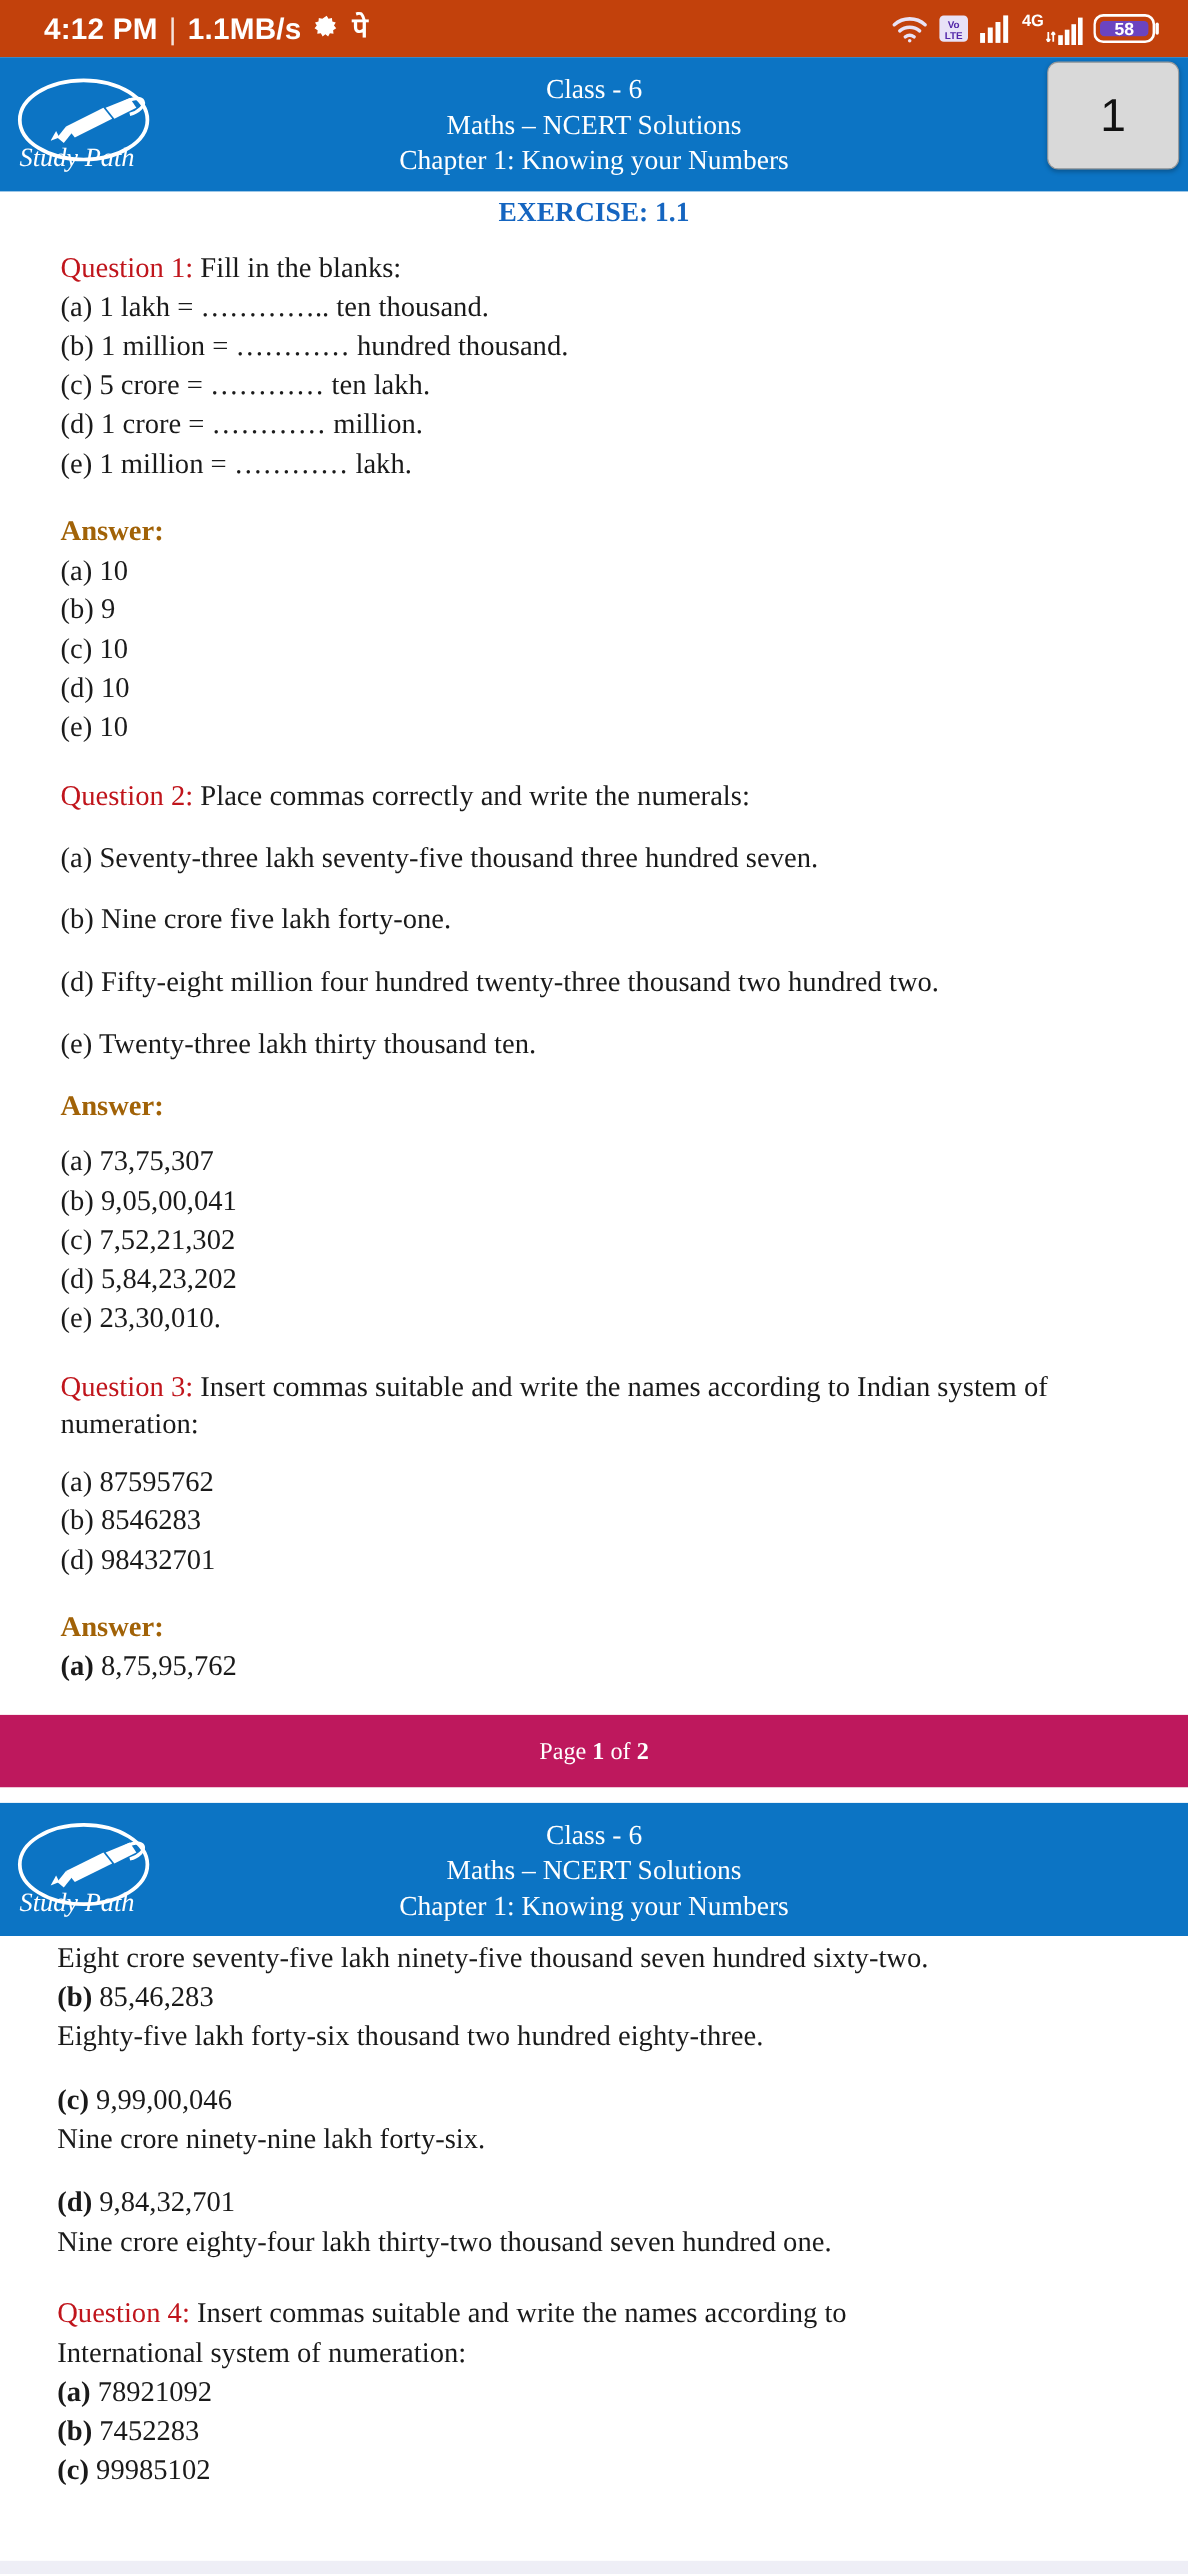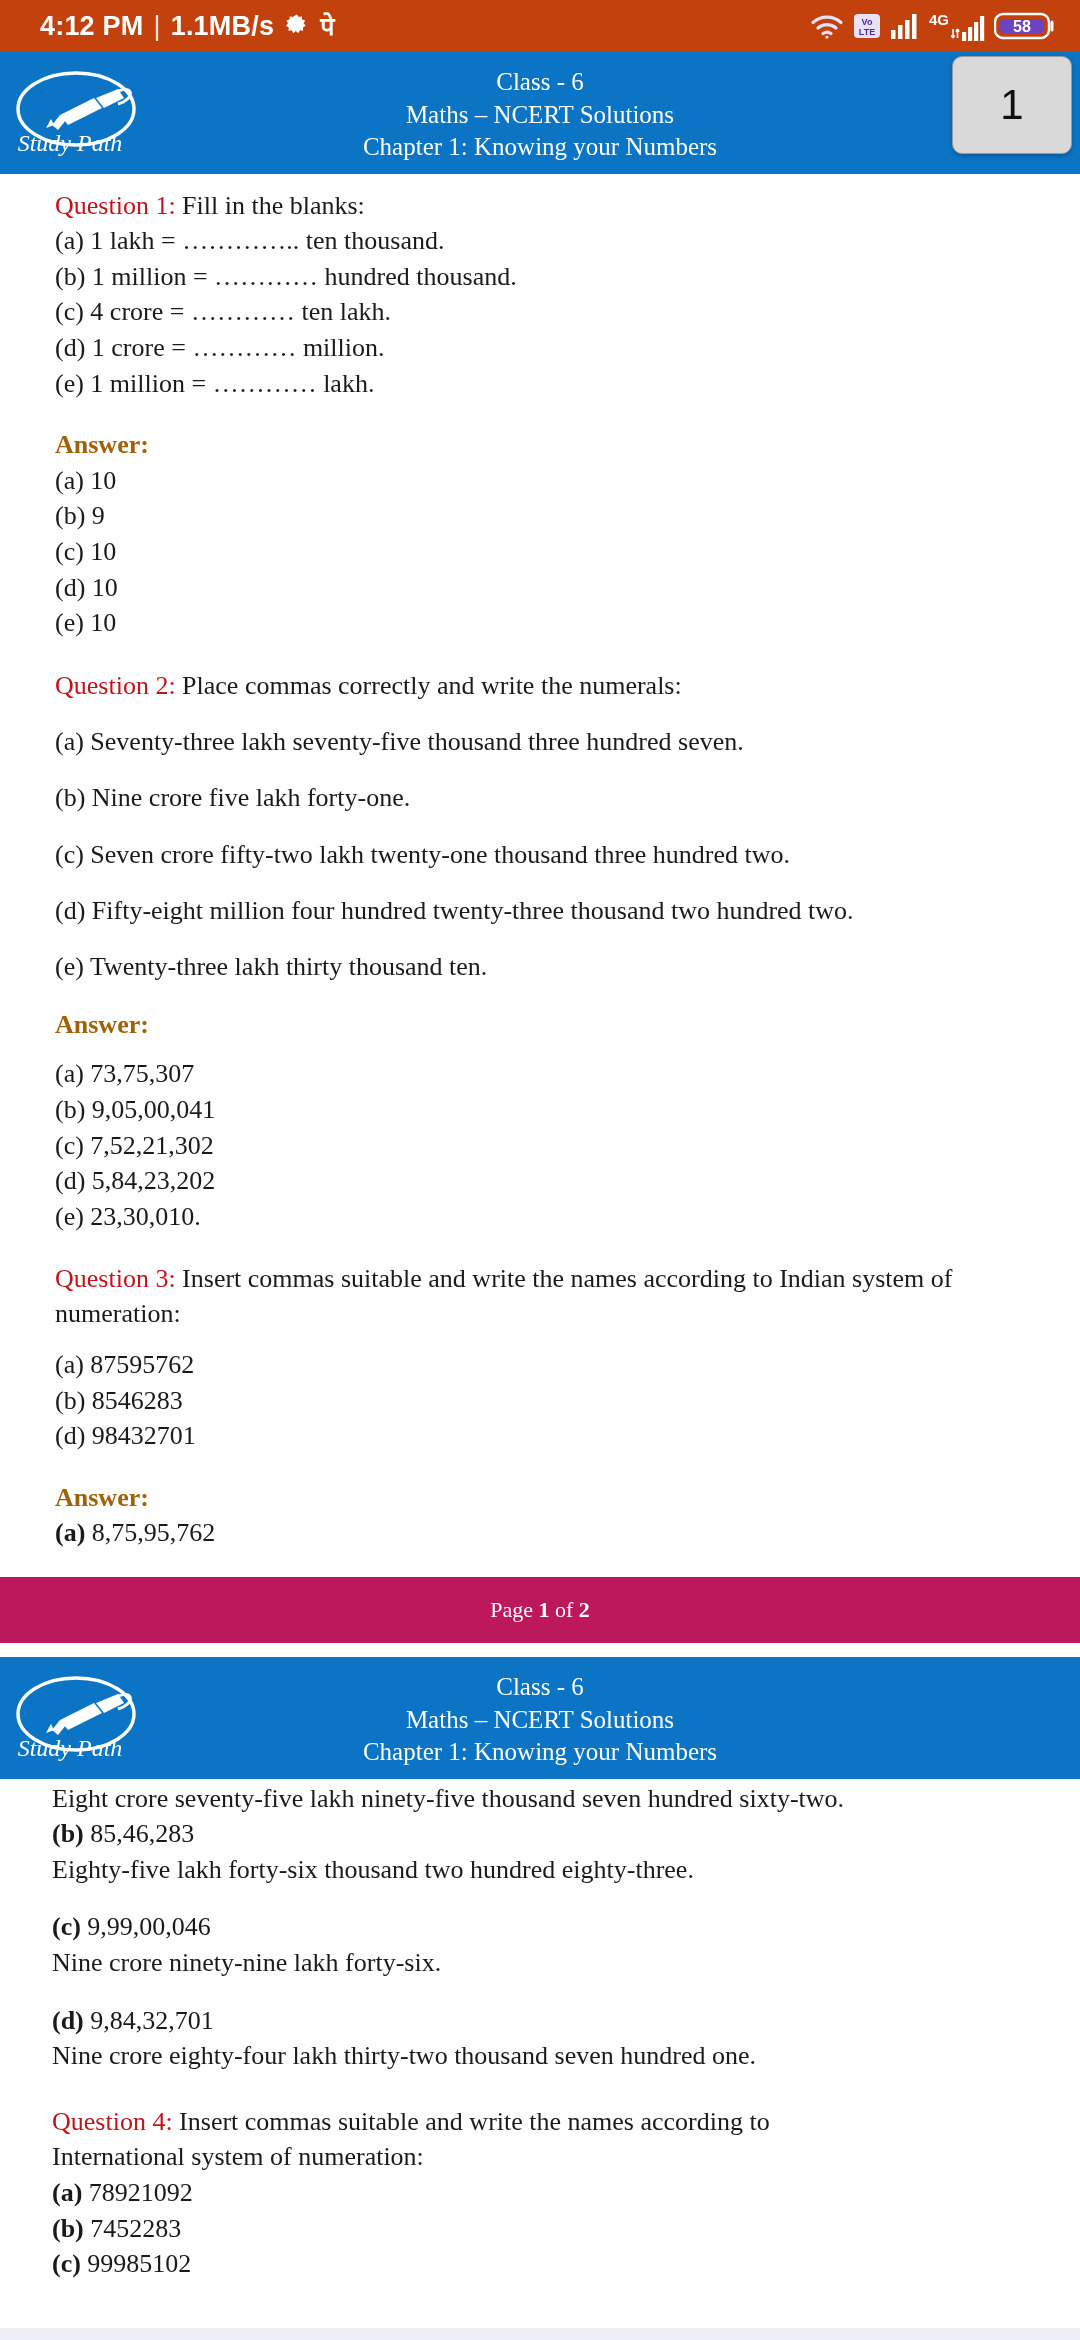--- a/index.html
+++ b/index.html
@@ -212,50 +212,50 @@
         </svg>
       </div>
       <div class="header-lines">
         <div>Class - 6</div>
         <div>Maths – NCERT Solutions</div>
         <div>Chapter 1: Knowing your Numbers</div>
       </div>
       <div class="page-num-badge">1</div>
     </div>
 
+    <div class="exercise-title">EXERCISE: 1.1</div>
 
     <div class="content">
 
       <div class="block tight">
         <div>
           <span class="q-label">Question 1:</span><span> Fill in the blanks:</span>
         </div>
         <div>(a) 1 lakh = ………….. ten thousand.</div>
         <div>(b) 1 million = ………… hundred thousand.</div>
-        <div>(c) 4 crore = ………… ten lakh.</div>
+        <div>(c) 5 crore = ………… ten lakh.</div>
         <div>(d) 1 crore = ………… million.</div>
         <div>(e) 1 million = ………… lakh.</div>
       </div>
 
       <div class="block tight mt-a">
         <div class="a-label">Answer:</div>
         <div>(a) 10</div>
         <div>(b) 9</div>
         <div>(c) 10</div>
         <div>(d) 10</div>
         <div>(e) 10</div>
       </div>
 
       <div class="block spaced mt-q">
         <div>
           <span class="q-label">Question 2:</span><span> Place commas correctly and write the numerals:</span>
         </div>
         <div>(a) Seventy-three lakh seventy-five thousand three hundred seven.</div>
         <div>(b) Nine crore five lakh forty-one.</div>
-        <div>(c) Seven crore fifty-two lakh twenty-one thousand three hundred two.</div>
         <div>(d) Fifty-eight million four hundred twenty-three thousand two hundred two.</div>
         <div>(e) Twenty-three lakh thirty thousand ten.</div>
       </div>
 
       <div class="block tight">
         <div class="a-label" style="margin-bottom:14px;">Answer:</div>
         <div>(a) 73,75,307</div>
         <div>(b) 9,05,00,041</div>
         <div>(c) 7,52,21,302</div>
         <div>(d) 5,84,23,202</div>

